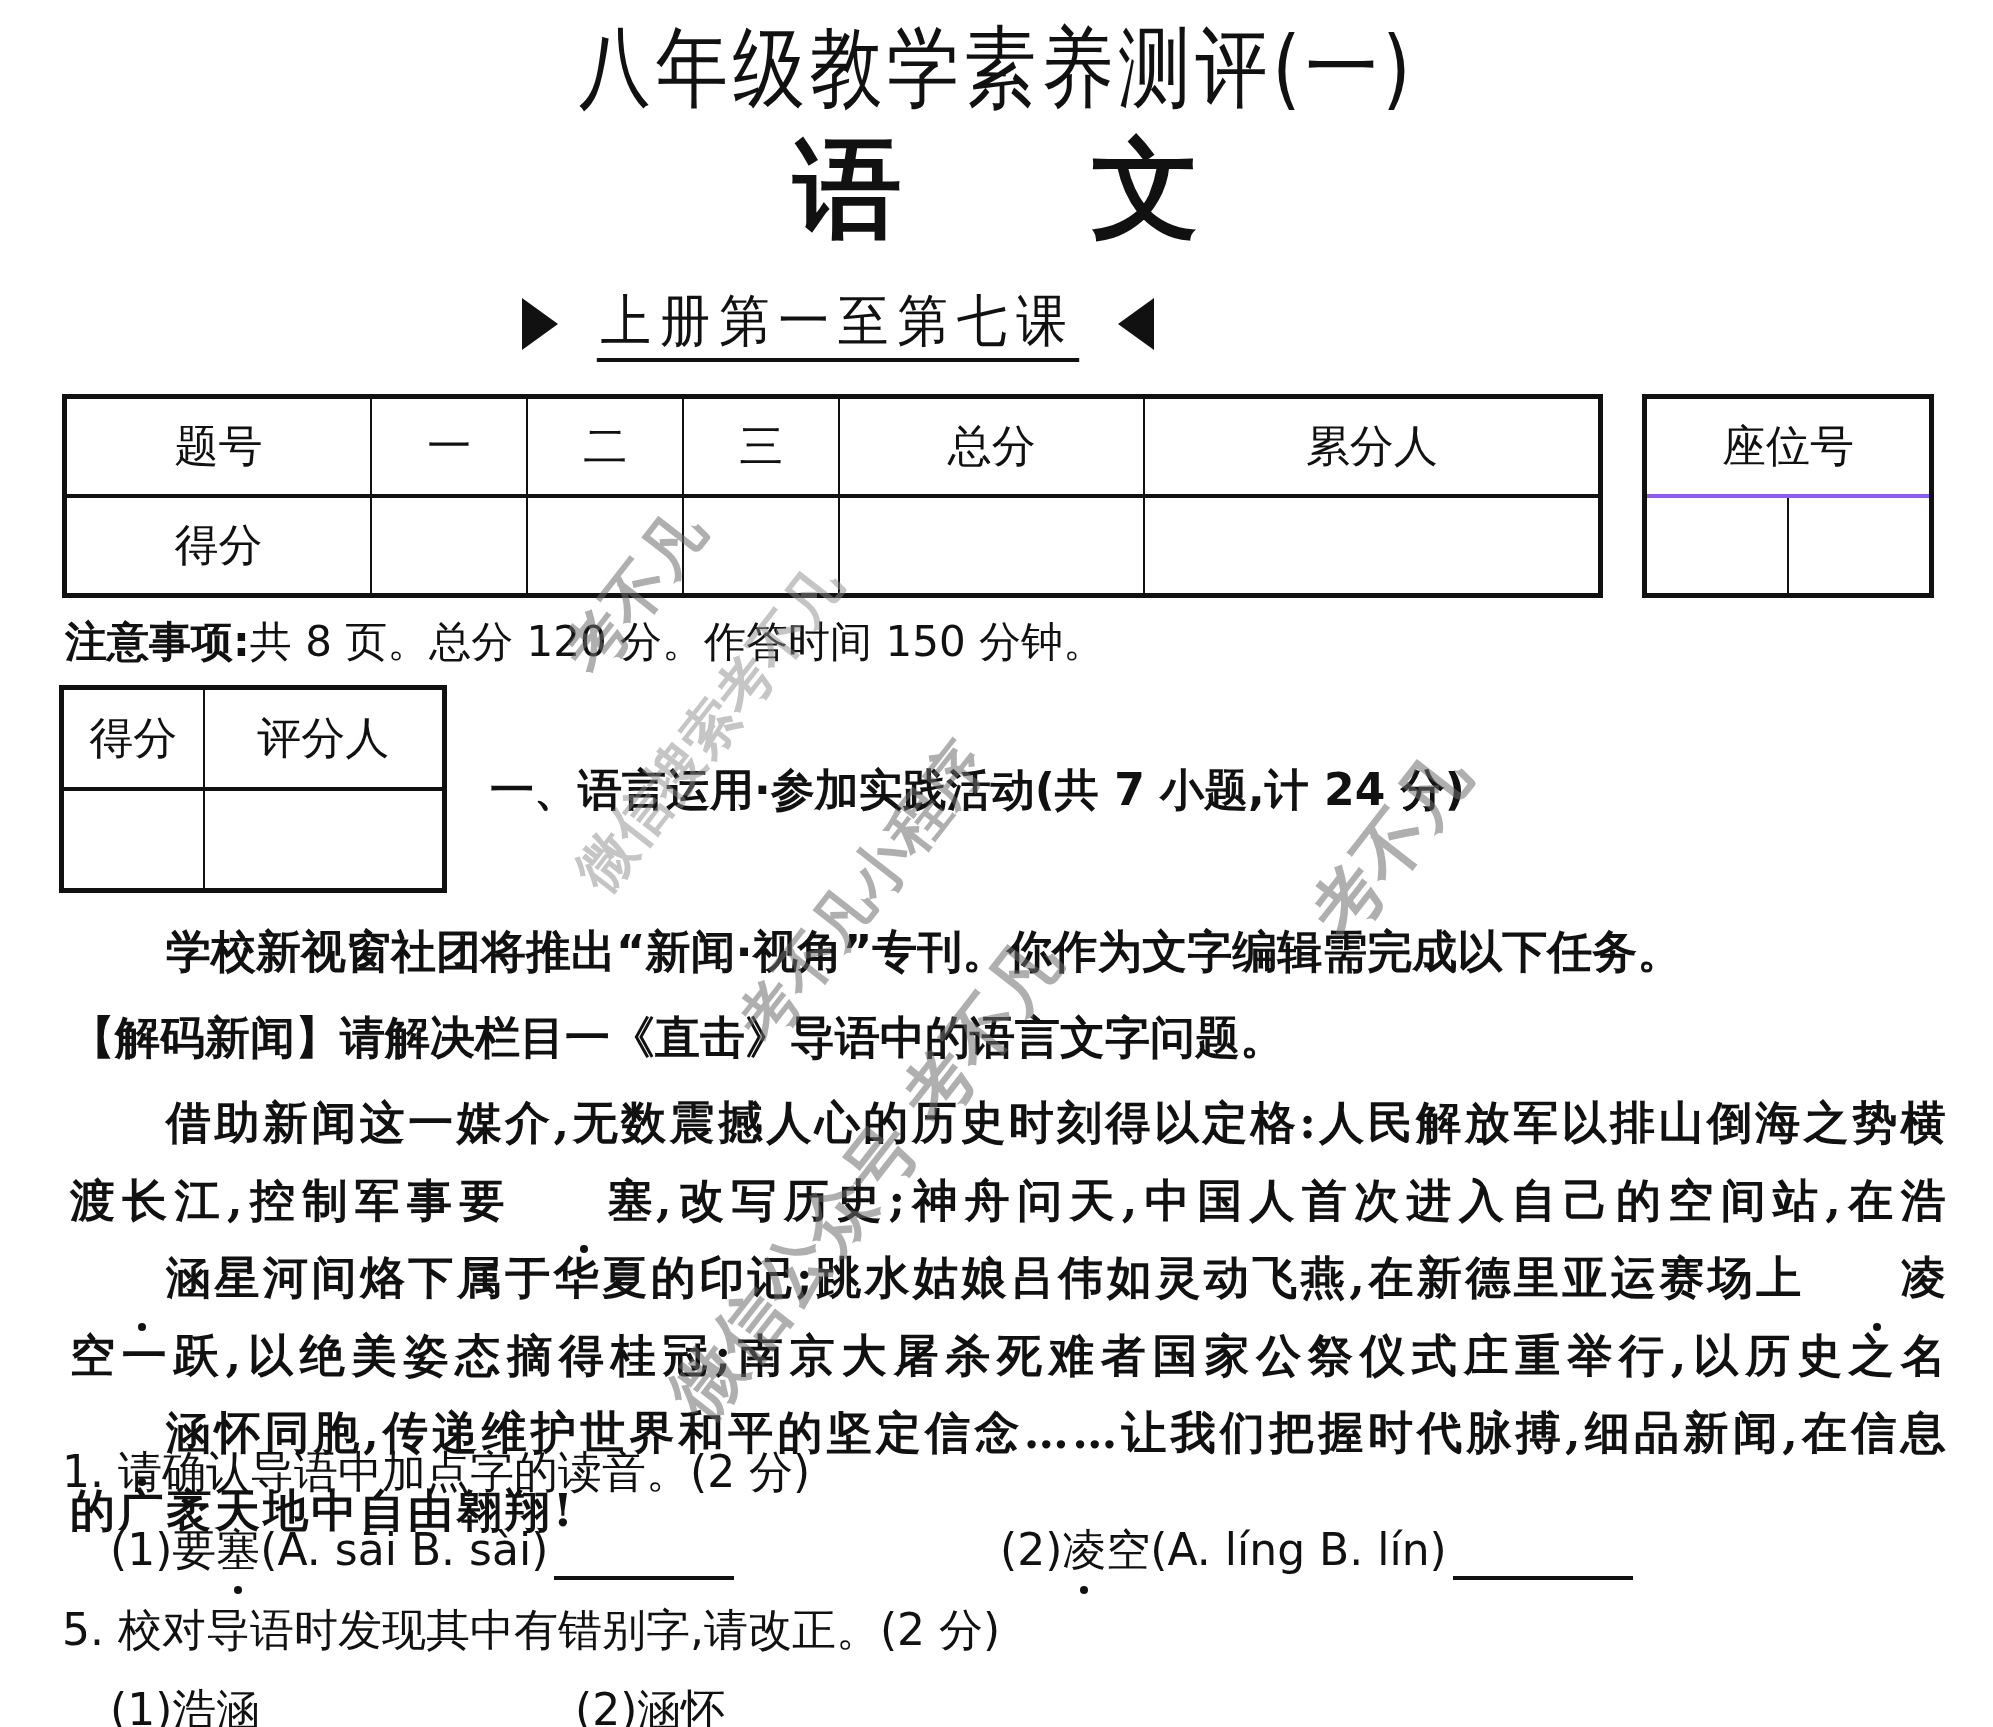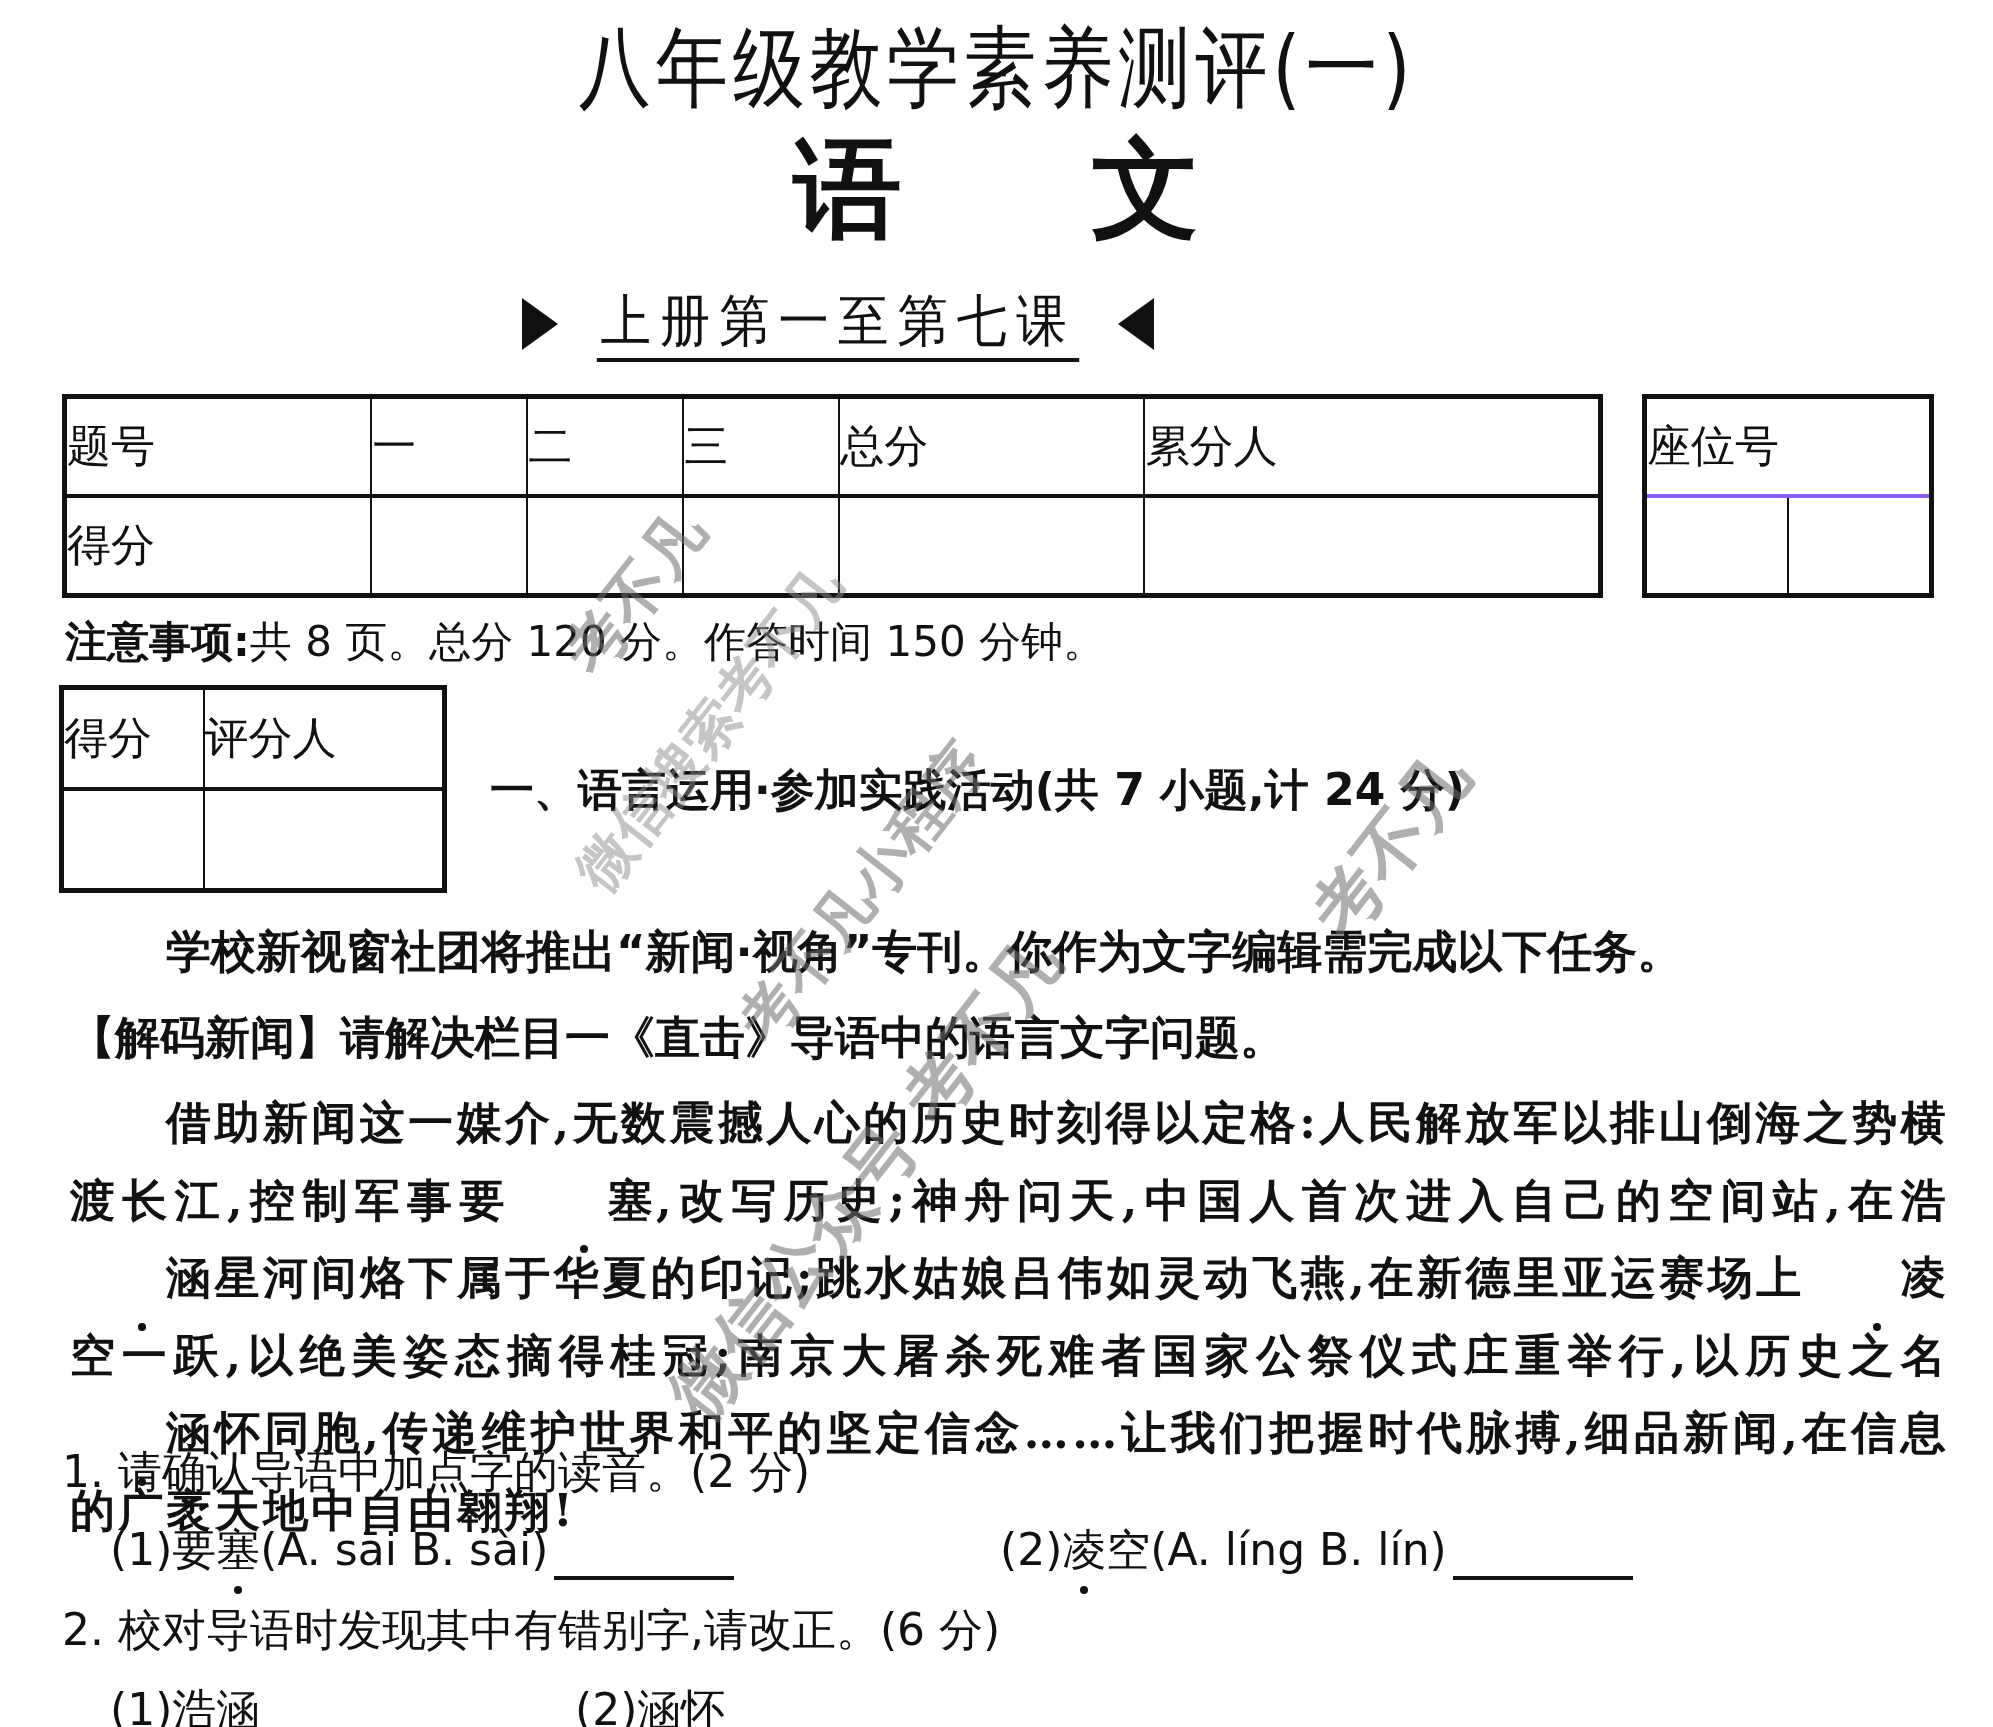--- a/index.html
+++ b/index.html
@@ -26,21 +26,21 @@
       font-size: 56px; line-height: 70px;
     }
     .unit .arrow { display: inline-block; vertical-align: middle; width: 0; height: 0;
       border-top: 26px solid transparent; border-bottom: 26px solid transparent; }
     .unit .arrow.right { border-left: 36px solid #111; margin-right: 12px; }
     .unit .arrow.left { border-right: 36px solid #111; margin-left: 12px; }
     .unit .label { display: inline-block; vertical-align: middle; border-bottom: 4px solid #111;
       padding: 0 4px 2px; letter-spacing: 10px; transform: scaleX(0.9); }
 
     table.grid { border-collapse: collapse; position: absolute; }
-    table.grid td { border: 2px solid #111; vertical-align: middle;
+    table.grid td { border: 2px solid #111; text-align: center; vertical-align: middle;
       font-size: 44px; padding: 0; }
     table.grid.thick { outline: 5px solid #111; outline-offset: -2px; }
     .score-table { left: 65px; top: 397px; width: 1535px; height: 196px; }
     .score-table tr { height: 98px; }
     .score-table tr:first-child td { border-bottom: 4px solid #111; }
     .seat-table { left: 1645px; top: 397px; width: 286px; height: 196px; }
     .seat-table tr { height: 98px; }
     .seat-table tr:first-child td { border-bottom: 4px solid #8b5cf6; }
     .grader-table { left: 62px; top: 688px; width: 382px; height: 200px; }
     .grader-table tr { height: 100px; }
@@ -141,21 +141,21 @@
   <p class="indent intro">学校新视窗社团将推出“新闻·视角”专刊。你作为文字编辑需完成以下任务。</p>
   <p class="intro"><span class="bracket">【解码新闻】</span><span>请解决栏目一《直击》导语中的语言文字问题。</span></p>
   <p class="indent lead"><span>借助新闻这一媒介,无数震撼人心的历史时刻得以定格:人民解放军以排山倒海之势横渡长江,控制军事要</span><span class="dot">塞</span><span>,改写历史;神舟问天,中国人首次进入自己的空间站,在浩</span><span class="dot">涵</span><span>星河间烙下属于华夏的印记;跳水姑娘吕伟如灵动飞燕,在新德里亚运赛场上</span><span class="dot">凌</span><span>空一跃,以绝美姿态摘得桂冠;南京大屠杀死难者国家公祭仪式庄重举行,以历史之名</span><span class="dot">涵</span><span>怀同胞,传递维护世界和平的坚定信念……让我们把握时代脉搏,细品新闻,在信息的广袤天地中自由翱翔!</span></p>
 </div>
 
 <div class="abs q q1">1. 请确认导语中加点字的读音。(2 分)</div>
 <div class="abs q q1-opts">
   <span class="opt" style="left:0"><span>(1)要</span><span class="dot">塞</span><span>(A. sāi   B. sài)</span><span class="blank"></span></span>
   <span class="opt" style="left:890px"><span>(2)</span><span class="dot">凌</span><span>空</span><span>(A. líng   B. lín)</span><span class="blank"></span></span>
 </div>
-<div class="abs q q2">2. 校对导语时发现其中有错别字,请改正。(6 分)</div>
+<div class="abs q q2">5. 校对导语时发现其中有错别字,请改正。(2 分)</div>
 <div class="abs q q2-opts">
   <span class="opt" style="left:0"><span>(1)浩</span><span class="dot">涵</span><span class="blank"></span></span>
   <span class="opt" style="left:465px"><span>(2)</span><span class="dot">涵</span><span>怀</span><span class="blank"></span></span>
 </div>
 
 <div class="wm" style="left:545px; top:640px; font-size:62px; transform:rotate(-52deg);">考不凡</div>
 <div class="wm" style="left:560px; top:860px; font-size:56px; transform:rotate(-52deg); color:rgba(140,140,140,0.5);">微信搜索考不凡</div>
 <div class="wm" style="left:720px; top:1010px; font-size:60px; transform:rotate(-52deg);">考不凡小程序</div>
 <div class="wm" style="left:650px; top:1380px; font-size:70px; transform:rotate(-52deg);">微信公众号 考不凡</div>
 <div class="wm" style="left:1290px; top:900px; font-size:70px; transform:rotate(-52deg);">考不凡</div>

